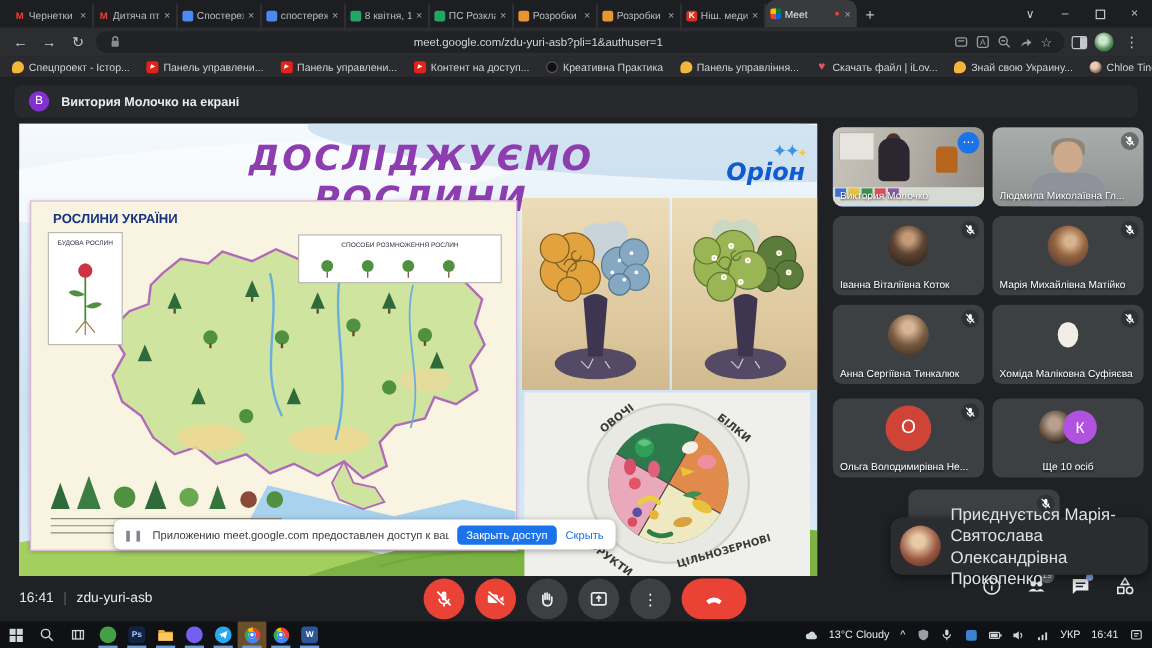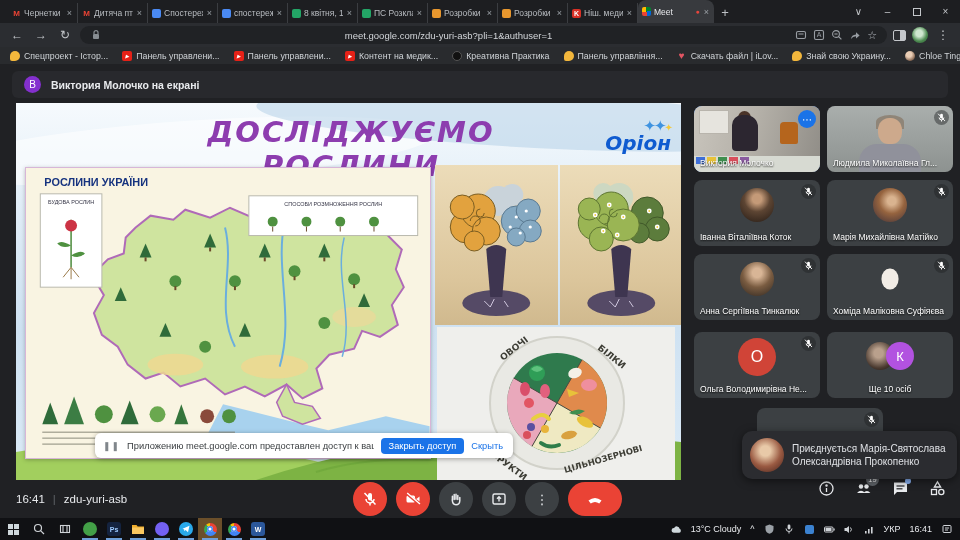--- a/index.html
+++ b/index.html
@@ -131,21 +131,21 @@
   .p-khomida::after { content:""; position:absolute; left:50%; top:46%; transform:translate(-50%,-50%);
                       width:17px; height:21px; background:#f2ede6; border-radius:48%; }
   .red-letter { background:#d04437; }
   .purple-arc { position:absolute; left:50%; bottom:-18px; transform:translateX(-50%); width:44px; height:44px;
                 border-radius:50%; background:#6d3fd4; }
   .toast { position:absolute; left:742px; top:431px; width:215px; height:48px; background:#2b2c30;
            border-radius:10px; box-shadow:0 2px 8px rgba(0,0,0,.5); display:flex; align-items:center;
            gap:8px; padding:5px 8px; z-index:5; }
   .toast .tav { width:34px; height:34px; border-radius:50%; flex:none;
                 background:radial-gradient(circle at 45% 38%, #e8c9a8 18%, #9a5a42 55%, #43201a 100%); }
-  .toast .ttxt { color:#dfe1e5; font-size:10px; line-height:1.3; }
+  .toast .ttxt { color:#dfe1e5; font-size:14px; line-height:1.3; }
 
   
   .bottombar { position:absolute; left:0; top:480px; width:960px; height:38px; background:#202124; }
   .meet-info { position:absolute; left:16px; top:0; height:38px; display:flex; align-items:center; gap:8px;
                color:#e8eaed; font-size:11.5px; }
   .meet-info .sep { color:#5f6368; }
   .controls { position:absolute; left:353px; top:2px; display:flex; gap:9px; align-items:center; }
   .ctrl { width:34px; height:34px; border-radius:50%; background:#3c4043; display:flex;
           align-items:center; justify-content:center; }
   .ctrl svg { width:16px; height:16px; }
@@ -294,21 +294,21 @@
     <span class="bm">
         <i class="bm-ic bm-yt">
           <span>▶</span>
         </i>
         <span>Панель управлени...</span>
       </span>
     <span class="bm">
         <i class="bm-ic bm-yt">
           <span>▶</span>
         </i>
-        <span>Контент на медик...</span>
+        <span>Контент на доступ...</span>
       </span>
     <span class="bm">
         <i class="bm-ic bm-black"></i>
         <span>Креативна Практика</span>
       </span>
     <span class="bm">
         <i class="bm-ic bm-hand"></i>
         <span>Панель управління...</span>
       </span>
     <span class="bm">

